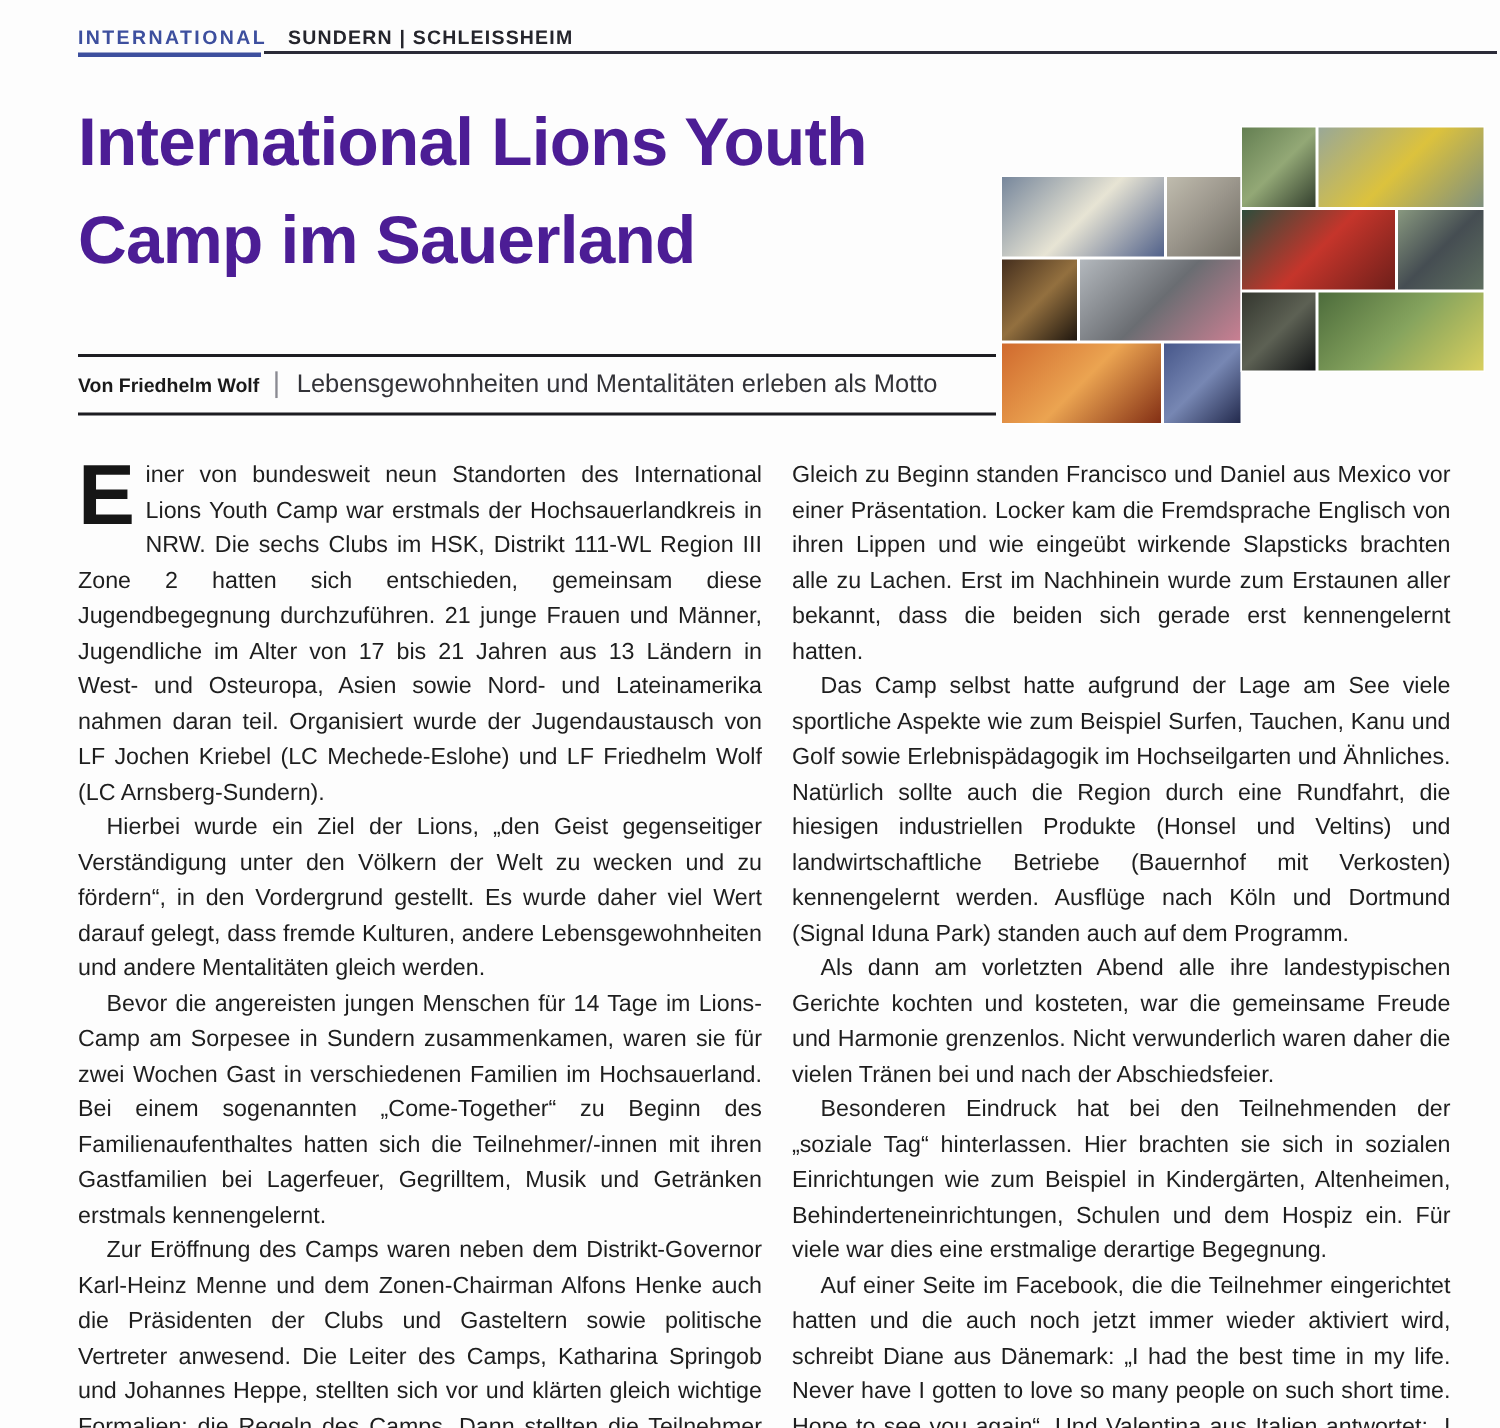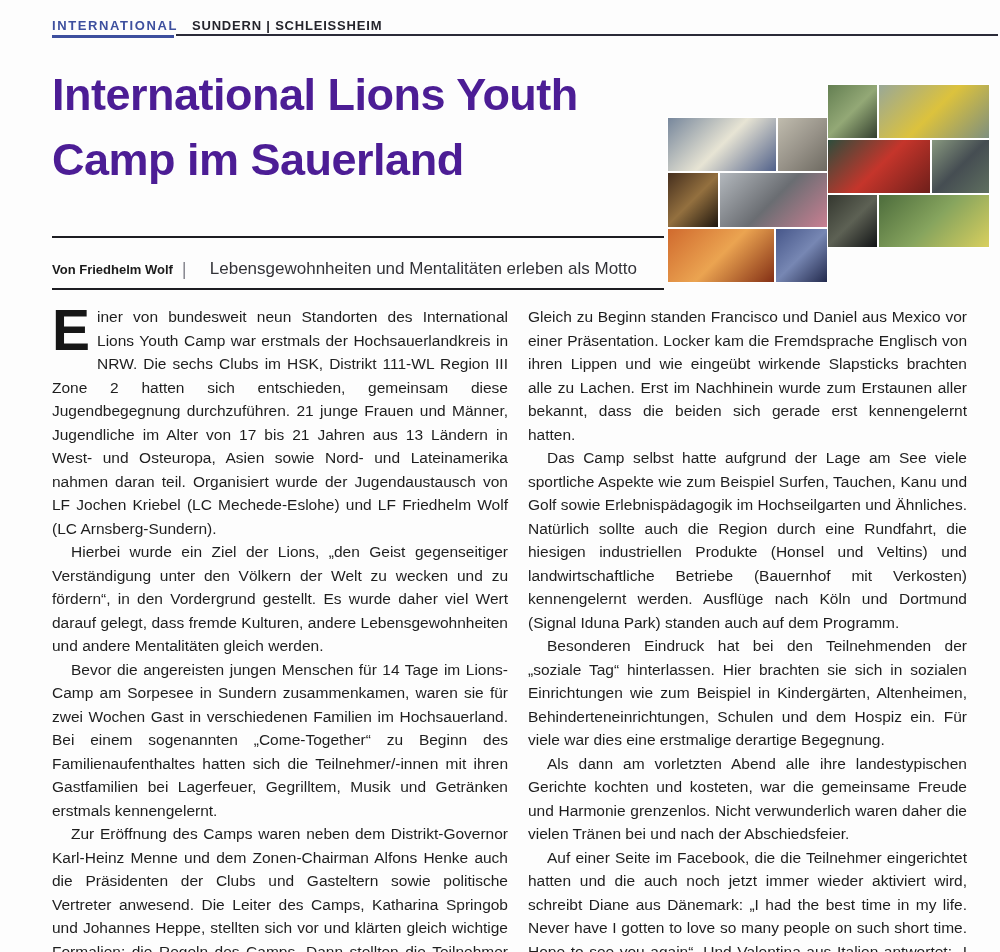--- a/index.html
+++ b/index.html
@@ -15,25 +15,25 @@
   .rule-dark { position:absolute; left:176px; top:34px; width:822px; height:2px; background:#2b2b38; }
   
   .title {
     position:absolute; left:52px; top:62px; width:650px; margin:0;
     font-size:45px; line-height:65px; font-weight:700; letter-spacing:-0.5px; color:#4c1d95;
   }
   
   .byline {
     position:absolute; left:52px; top:236px; width:612px;
     border-top:2px solid #1d1d22; border-bottom:2px solid #1d1d22;
-    padding:20px 0 8px 0; display:flex; align-items:center; white-space:nowrap;
+    padding:7px 0 8px 0; display:flex; align-items:center; white-space:nowrap;
   }
   .byline .author { font-size:13px; font-weight:700; color:#1a1a1a; }
   .byline .sep { font-size:19px; font-weight:300; color:#8a8a92; margin:0 11px 0 9px; }
-  .byline .motto { font-size:17px; font-weight:400; color:#333338;margin-left:12px; }
+  .byline .motto { font-size:17px; font-weight:400; color:#333338; }
   
   .collage { position:absolute; left:665px; top:82px; width:330px; height:202px; }
   .photo { position:absolute; box-shadow:0 0 0 1px rgba(255,255,255,0.9); }
   .ph-banner   { left:3px;   top:36px;  width:108px; height:53px; }
   .ph-wall     { left:113px; top:36px;  width:49px;  height:53px; }
   .ph-church   { left:3px;   top:91px;  width:50px;  height:54px; }
   .ph-girls    { left:55px;  top:91px;  width:107px; height:54px; }
   .ph-party    { left:3px;   top:147px; width:106px; height:53px; }
   .ph-raft     { left:111px; top:147px; width:51px;  height:53px; }
   .ph-forest   { left:163px; top:3px;   width:49px;  height:53px; }
@@ -90,18 +90,18 @@
   <div class="col col-left">
     <p><span class="dropcap">E</span><span>iner von bundesweit neun Standorten des International Lions Youth Camp war erstmals der Hochsauerlandkreis in NRW. Die sechs Clubs im HSK, Distrikt 111-WL Region III Zone 2 hatten sich entschieden, gemeinsam diese Jugendbegegnung durchzuführen. 21 junge Frauen und Männer, Jugendliche im Alter von 17 bis 21 Jahren aus 13 Ländern in West- und Osteuropa, Asien sowie Nord- und Lateinamerika nahmen daran teil. Organisiert wurde der Jugendaustausch von LF Jochen Kriebel (LC Mechede-Eslohe) und LF Friedhelm Wolf (LC Arnsberg-Sundern).</span></p>
     <p class="ind">Hierbei wurde ein Ziel der Lions, „den Geist gegenseitiger Verständigung unter den Völkern der Welt zu wecken und zu fördern“, in den Vordergrund gestellt. Es wurde daher viel Wert darauf gelegt, dass fremde Kulturen, andere Lebensgewohnheiten und andere Mentalitäten gleich werden.</p>
     <p class="ind">Bevor die angereisten jungen Menschen für 14 Tage im Lions-Camp am Sorpesee in Sundern zusammenkamen, waren sie für zwei Wochen Gast in verschiedenen Familien im Hochsauerland. Bei einem sogenannten „Come-Together“ zu Beginn des Familienaufenthaltes hatten sich die Teilnehmer/-innen mit ihren Gastfamilien bei Lagerfeuer, Gegrilltem, Musik und Getränken erstmals kennengelernt.</p>
     <p class="ind">Zur Eröffnung des Camps waren neben dem Distrikt-Governor Karl-Heinz Menne und dem Zonen-Chairman Alfons Henke auch die Präsidenten der Clubs und Gasteltern sowie politische Vertreter anwesend. Die Leiter des Camps, Katharina Springob und Johannes Heppe, stellten sich vor und klärten gleich wichtige Formalien: die Regeln des Camps. Dann stellten die Teilnehmer ihre Länder vor.</p>
   </div>
 
   <div class="col col-right">
     <p>Gleich zu Beginn standen Francisco und Daniel aus Mexico vor einer Präsentation. Locker kam die Fremdsprache Englisch von ihren Lippen und wie eingeübt wirkende Slapsticks brachten alle zu Lachen. Erst im Nachhinein wurde zum Erstaunen aller bekannt, dass die beiden sich gerade erst kennengelernt hatten.</p>
     <p class="ind">Das Camp selbst hatte aufgrund der Lage am See viele sportliche Aspekte wie zum Beispiel Surfen, Tauchen, Kanu und Golf sowie Erlebnispädagogik im Hochseilgarten und Ähnliches. Natürlich sollte auch die Region durch eine Rundfahrt, die hiesigen industriellen Produkte (Honsel und Veltins) und landwirtschaftliche Betriebe (Bauernhof mit Verkosten) kennengelernt werden. Ausflüge nach Köln und Dortmund (Signal Iduna Park) standen auch auf dem Programm.</p>
+    <p class="ind">Als dann am vorletzten Abend alle ihre landestypischen Gerichte kochten und kosteten, war die gemeinsame Freude und Harmonie grenzenlos. Nicht verwunderlich waren daher die vielen Tränen bei und nach der Abschiedsfeier.</p>
     <p class="ind">Besonderen Eindruck hat bei den Teilnehmenden der „soziale Tag“ hinterlassen. Hier brachten sie sich in sozialen Einrichtungen wie zum Beispiel in Kindergärten, Altenheimen, Behinderteneinrichtungen, Schulen und dem Hospiz ein. Für viele war dies eine erstmalige derartige Begegnung.</p>
-    <p class="ind">Als dann am vorletzten Abend alle ihre landestypischen Gerichte kochten und kosteten, war die gemeinsame Freude und Harmonie grenzenlos. Nicht verwunderlich waren daher die vielen Tränen bei und nach der Abschiedsfeier.</p>
     <p class="ind"><span>Auf einer Seite im Facebook, die die Teilnehmer eingerichtet hatten und die auch noch jetzt immer wieder aktiviert wird, schreibt Diane aus Dänemark: „I had the best time in my life. Never have I gotten to love so many people on such short time. Hope to see you again“. Und Valentina aus Italien antwortet: „I agree with you. These were the most beautiful weeks in my life. . . Thank you all..“</span></p>
   </div>
 
 </div>
 
 </body></html>

